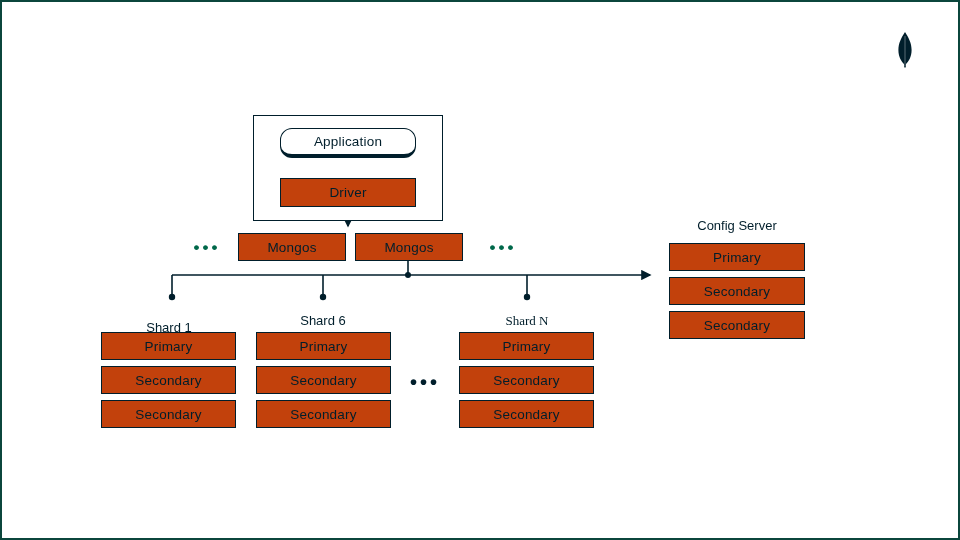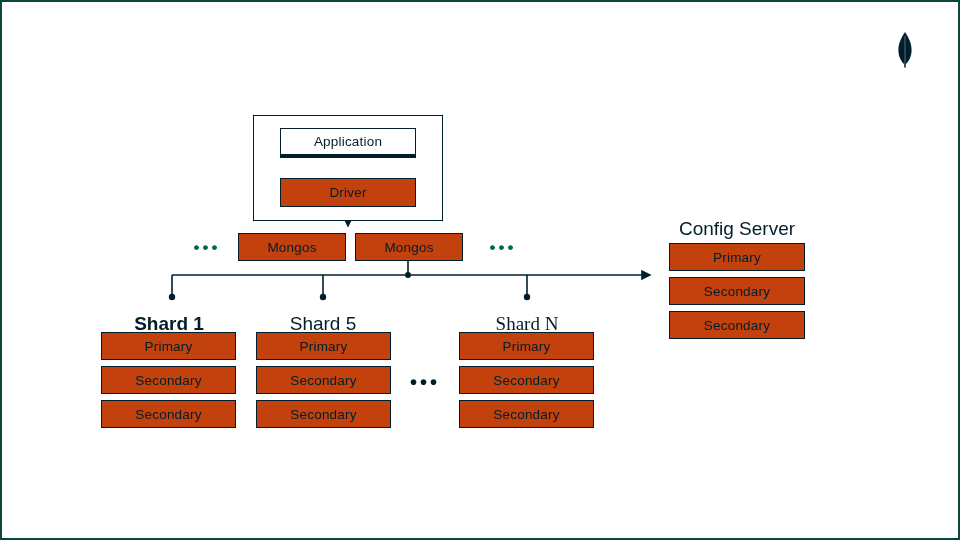--- a/index.html
+++ b/index.html
@@ -26,21 +26,21 @@
   .node.white{background:#ffffff;}
   .node.app{border-bottom:4px solid #001E2B;}
   .groupbox{
     position:absolute;
     box-sizing:border-box;
     border:1.6px solid #001E2B;
     background:#ffffff;
   }
   .lbl{
     position:absolute;
-    font-size:19px;
+    font-size:13px;
     text-align:center;
   }
   .dots{
     position:absolute;
     text-align:center;
     font-size:17px;
     letter-spacing:3px;
     font-weight:bold;
     line-height:1;
   }
@@ -79,34 +79,34 @@
   </svg>
 
   <div class="logo">
     <svg width="20" height="36" viewBox="0 0 18 36">
       <path d="M9 0 C 5.2 6 2.4 11 2.4 18 C 2.4 25 5.4 29.5 8 32 L 8.3 35.5 L 9.7 35.5 L 10 32 C 12.6 29.5 15.6 25 15.6 18 C 15.6 11 12.8 6 9 0 Z" fill="#001E2B"></path>
       <path d="M9 4 L 9 34" stroke="#ffffff" stroke-width="0.7" opacity="0.5"></path>
     </svg>
   </div>
 
   <div class="groupbox" style="left:251px;top:113px;width:190px;height:106px;"></div>
-  <div class="node white app" style="left:278px;top:126px;width:136px;height:30px;">Application</div>
+  <div class="node white app" style="left:278px;top:126px;width:136px;height:30px;border-radius:12px;">Application</div>
   <div class="node" style="left:278px;top:176px;width:136px;height:29px;">Driver</div>
 
   <div class="dots green" style="left:186px;top:237px;width:38px;">•••</div>
   <div class="node" style="left:236px;top:231px;width:108px;height:28px;">Mongos</div>
   <div class="node" style="left:353px;top:231px;width:108px;height:28px;">Mongos</div>
   <div class="dots green" style="left:482px;top:237px;width:38px;">•••</div>
 
-  <div class="lbl" style="left:117px;top:311px;width:100px;font-weight:bold;">Shard 1</div>
+  <div class="lbl" style="left:117px;top:318px;width:100px;">Shard 1</div>
   <div class="node" style="left:99px;top:330px;width:135px;height:28px;">Primary</div>
   <div class="node" style="left:99px;top:364px;width:135px;height:28px;">Secondary</div>
   <div class="node" style="left:99px;top:398px;width:135px;height:28px;">Secondary</div>
 
-  <div class="lbl" style="left:271px;top:311px;width:100px;">Shard 5</div>
+  <div class="lbl" style="left:271px;top:311px;width:100px;">Shard 6</div>
   <div class="node" style="left:254px;top:330px;width:135px;height:28px;">Primary</div>
   <div class="node" style="left:254px;top:364px;width:135px;height:28px;">Secondary</div>
   <div class="node" style="left:254px;top:398px;width:135px;height:28px;">Secondary</div>
 
   <div class="dots black" style="left:398px;top:370px;width:50px;">•••</div>
 
   <div class="lbl" style="left:475px;top:311px;width:100px;font-family:Liberation Serif, serif;">Shard N</div>
   <div class="node" style="left:457px;top:330px;width:135px;height:28px;">Primary</div>
   <div class="node" style="left:457px;top:364px;width:135px;height:28px;">Secondary</div>
   <div class="node" style="left:457px;top:398px;width:135px;height:28px;">Secondary</div>

